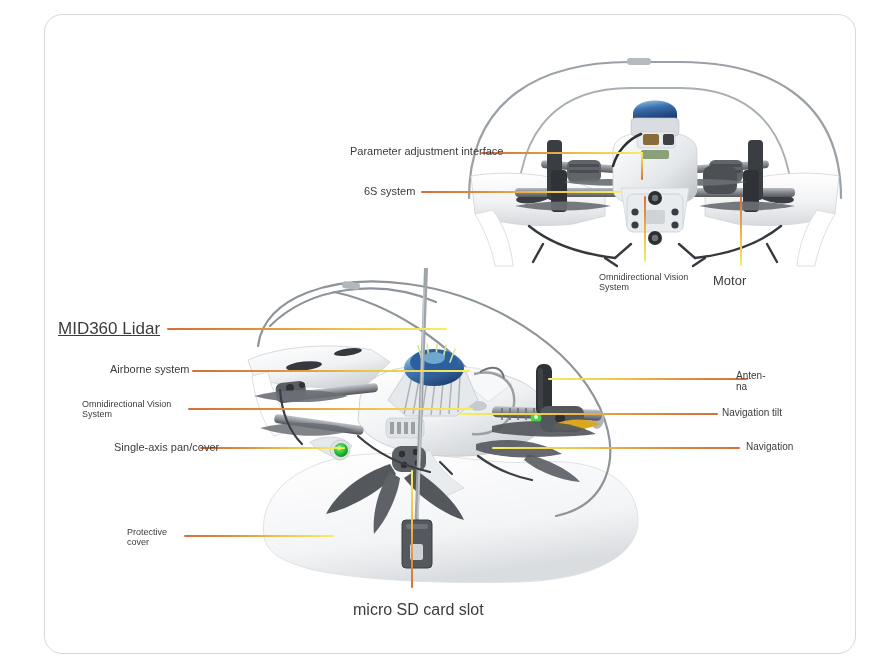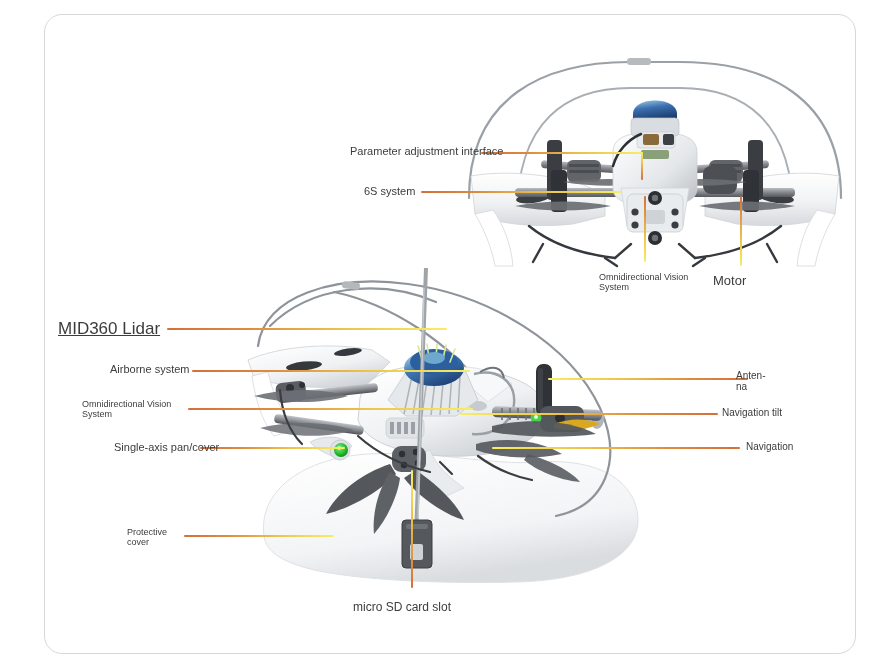--- a/index.html
+++ b/index.html
@@ -333,15 +333,15 @@
 System</div>
   <div class="lbl" style="left:114px;top:441px;font-size:11px;">Single-axis pan/cover</div>
   <div class="lbl" style="left:127px;top:527px;font-size:9px;">Protective
 cover</div>
 
   <div class="lbl" style="left:736px;top:370px;font-size:10px;">Anten-
 na</div>
   <div class="lbl" style="left:722px;top:407px;font-size:10px;">Navigation tilt</div>
   <div class="lbl" style="left:746px;top:441px;font-size:10px;">Navigation</div>
 
-  <div class="lbl" style="left:353px;top:601px;font-size:12px;text-align:right;">micro SD card slot</div>
+  <div class="lbl" style="left:353px;top:601px;font-size:16px;text-align:right;">micro SD card slot</div>
 
 </div>
 
 </body></html>

